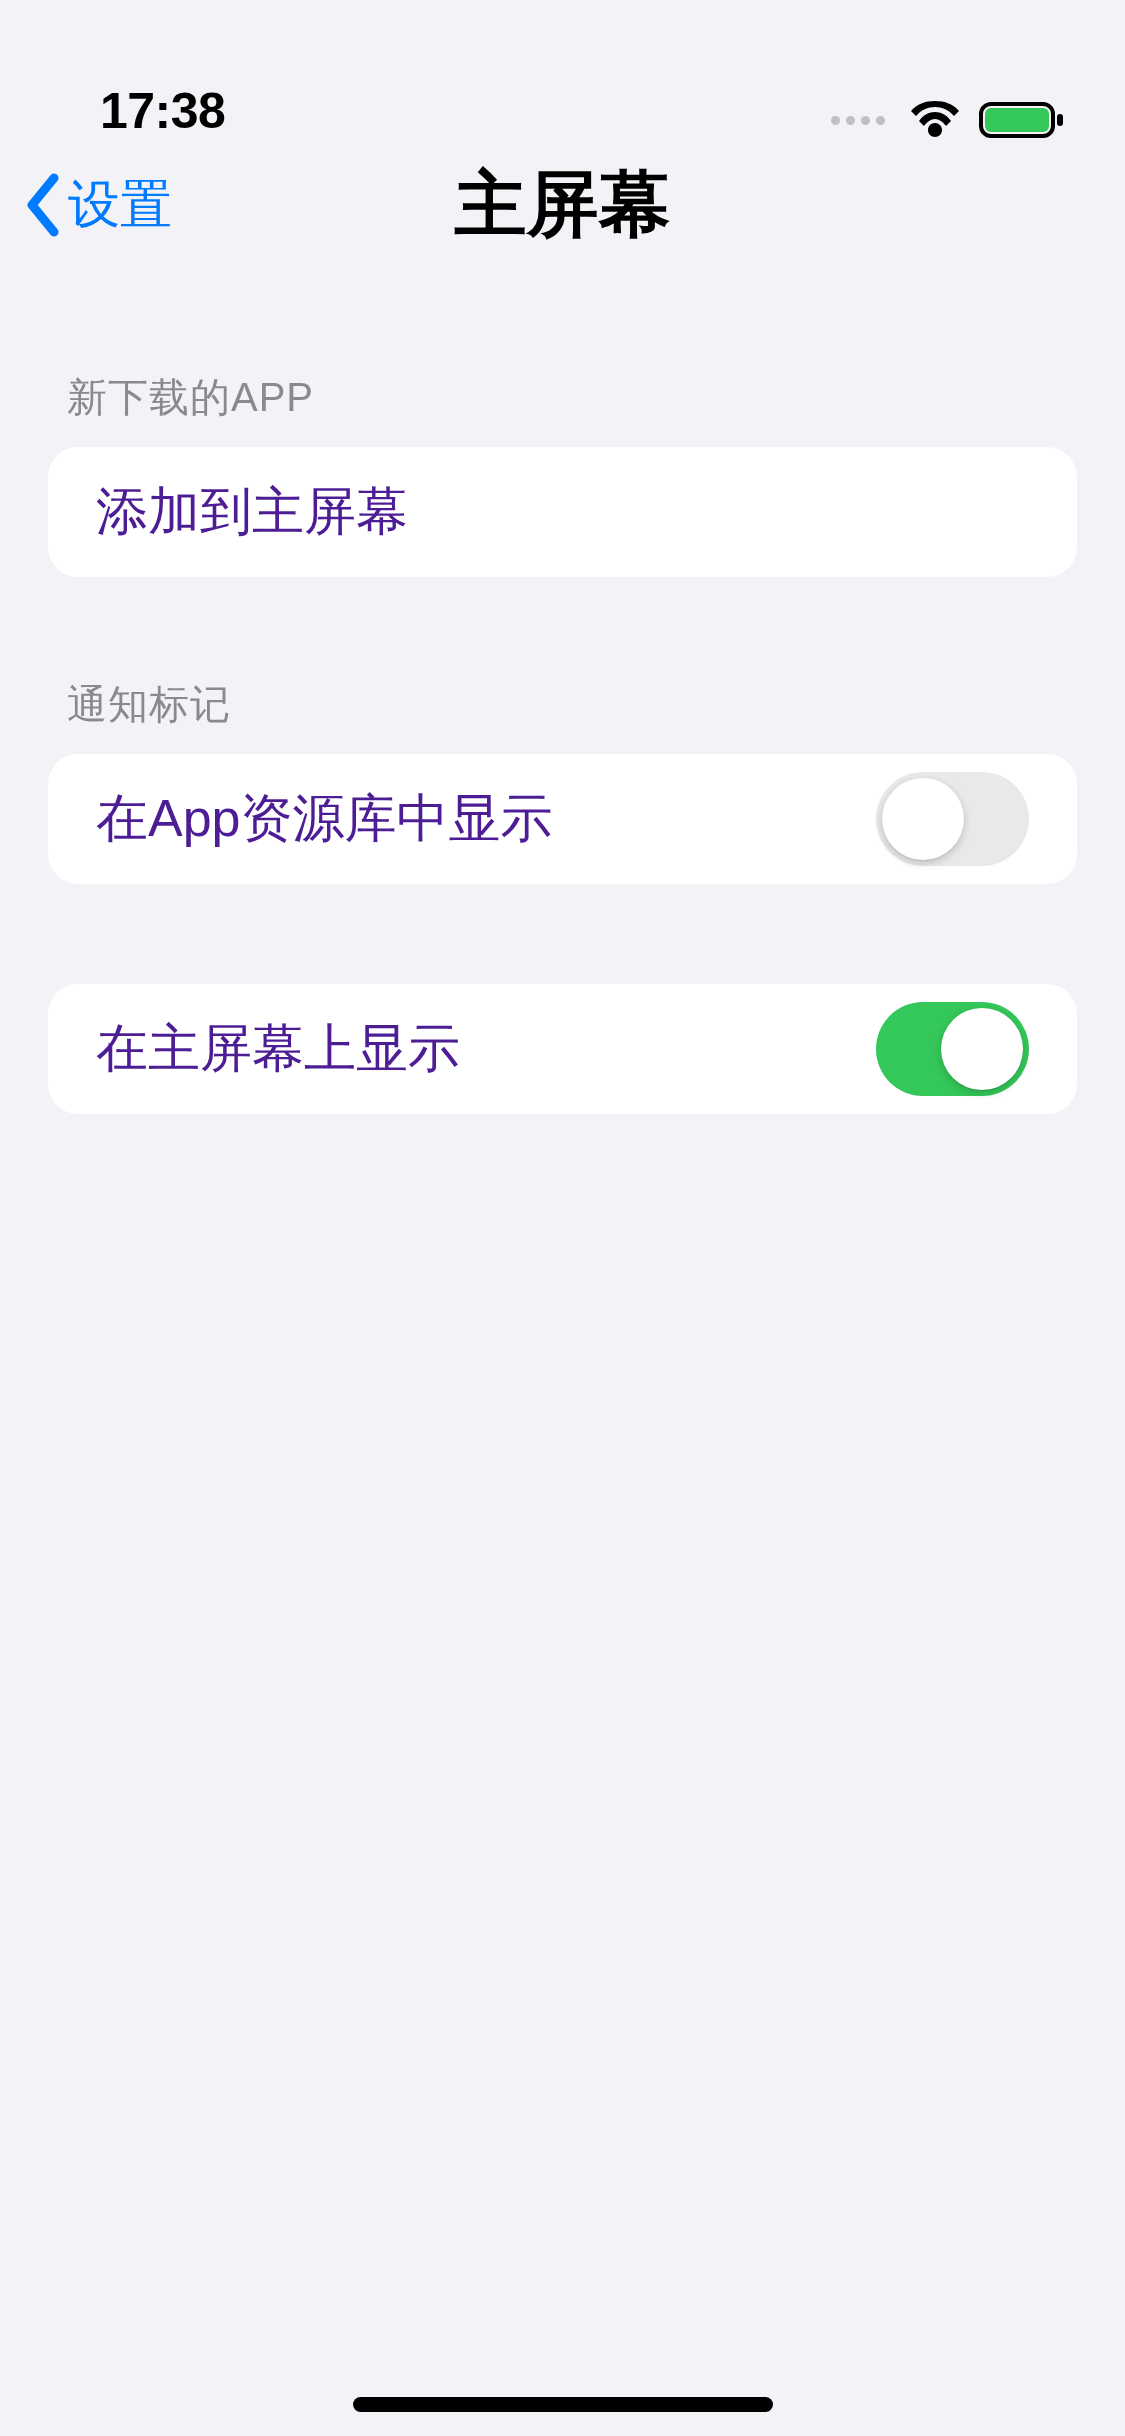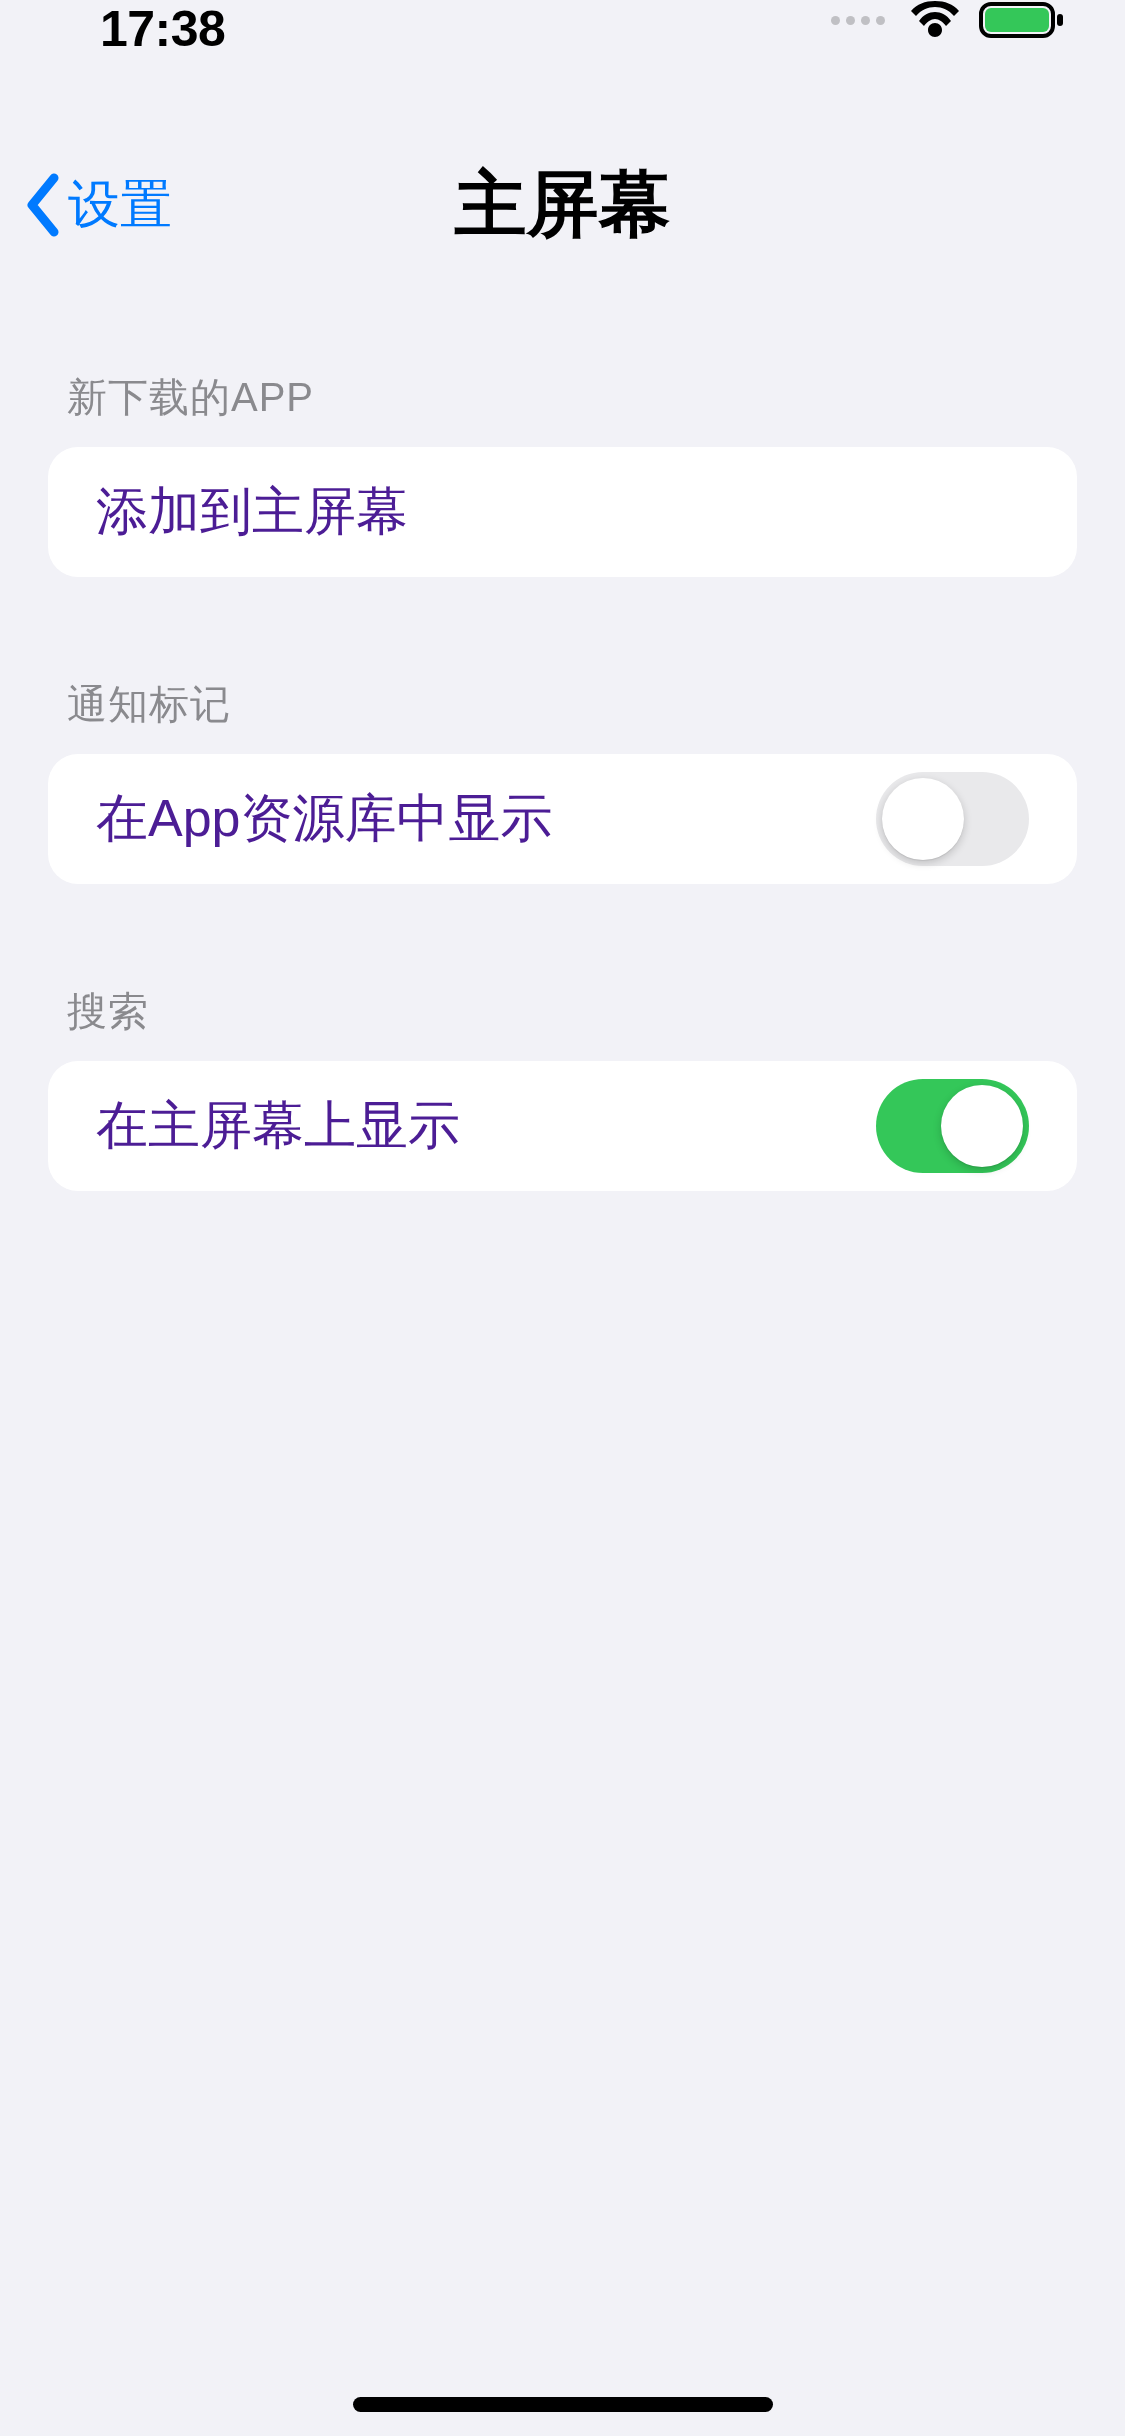--- a/index.html
+++ b/index.html
@@ -13,21 +13,21 @@
       height: 2436px;
       background: #f2f2f7;
       font-family: -apple-system, "SF Pro Text", "Helvetica Neue", Arial, sans-serif;
       position: relative;
       overflow: hidden;
     }
     
     .status-bar {
       height: 140px;
       display: flex;
-      align-items: flex-start;
+      align-items: flex-end;
       justify-content: space-between;
       padding: 0 60px 0 100px;
     }
     .status-time {
       font-size: 50px;
       font-weight: 600;
       letter-spacing: -0.5px;
     }
     .status-right {
       display: flex;
@@ -215,21 +215,20 @@
     <div class="row">
       <span>在App资源库中显示</span>
       <div class="toggle off">
         <div class="toggle-knob"></div>
       </div>
     </div>
   </div>
 </div>
 
 <div class="section">
-  <div class="section-header">搜索</div>
   <div class="group">
     <div class="row">
       <span>在主屏幕上显示</span>
       <div class="toggle on">
         <div class="toggle-knob"></div>
       </div>
     </div>
   </div>
 </div>
 

